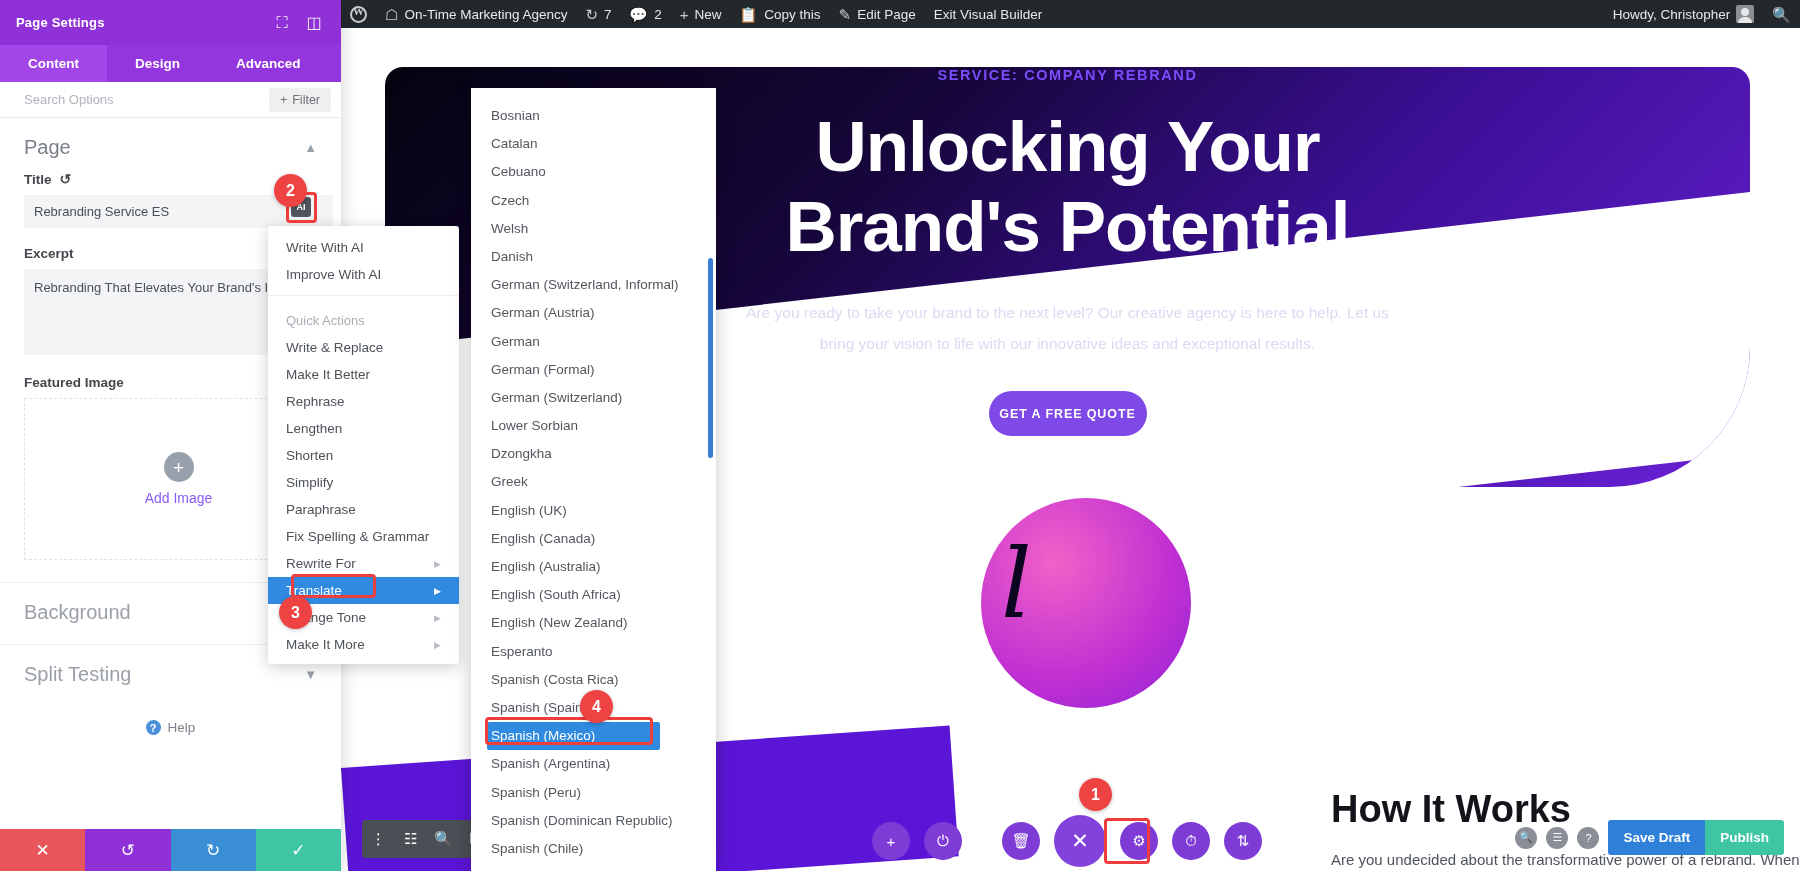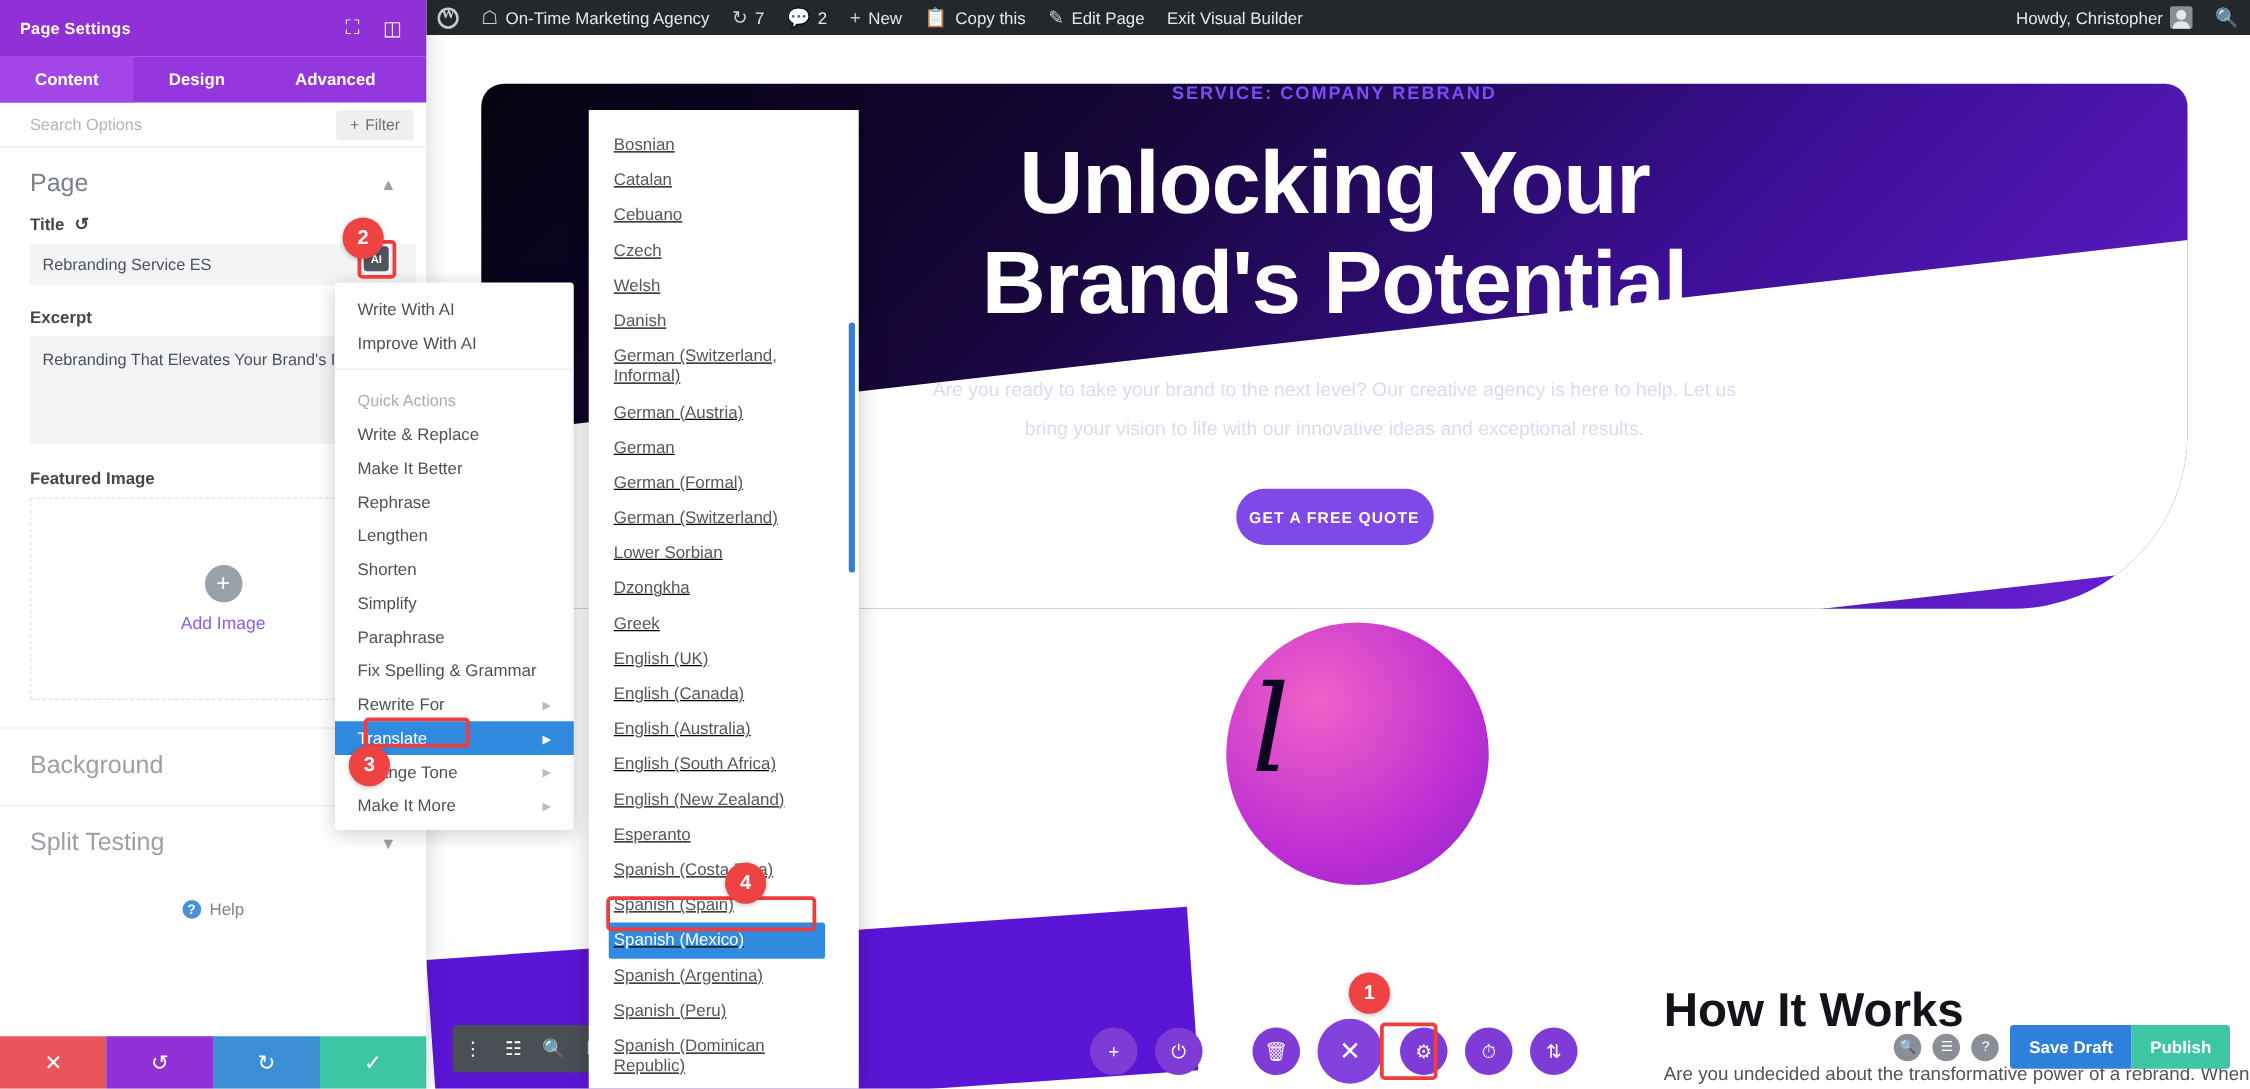--- a/index.html
+++ b/index.html
@@ -96,23 +96,23 @@
   }
   .ai-item { padding: 6px 18px; font-size:13.5px; color:#4d5259; display:flex; align-items:center; justify-content:space-between;}
   .ai-item.group-label { color:#a9aeb6; font-size:13px; padding-top: 10px;}
   .ai-sep { height:1px; background:#eceef0; margin: 7px 0; }
   .ai-item.sel { background:#2f8ae0; color:#fff; }
   .ai-arrow { font-size:9px; color:#b7bcc3; }
   .ai-item.sel .ai-arrow { color:#fff; }
 
   
   #lang-menu {
-    position:absolute; left: 471px; top: 88px; width: 216px; height: 783px;
+    position:absolute; left: 471px; top: 88px; width: 245px; height: 783px;
     background:#fff; box-shadow: 0 3px 18px rgba(0,0,0,.22);
-    z-index: 95; padding: 14px 0 0 0; overflow: hidden; text-decoration: underline;
+    z-index: 95; padding: 14px 0 0 0; overflow: hidden;
   }
   .lang-item { padding: 6px 20px; font-size:13.5px; color:#52575e; line-height: 1.2; }
   .lang-item.sel { background:#2f8ae0; color:#fff; width: 173px; margin: 0 0 0 16px; padding-left:4px; border-radius:2px;}
   .lang-scroll { position:absolute; right: 3px; top: 170px; width: 5px; height: 200px; background:#3a7fd5; border-radius:3px; }
 
   
   #canvas { position:absolute; left:341px; top:28px; width: 1459px; height: 843px; background:#fff; overflow:hidden; z-index: 10;}
   #hero {
     position:absolute; left: 44px; top: 39px; width: 1365px; height: 420px;
     background: linear-gradient(135deg,#05030f 0%, #16063a 33%, #3b0f95 62%, #6b21d8 100%);

